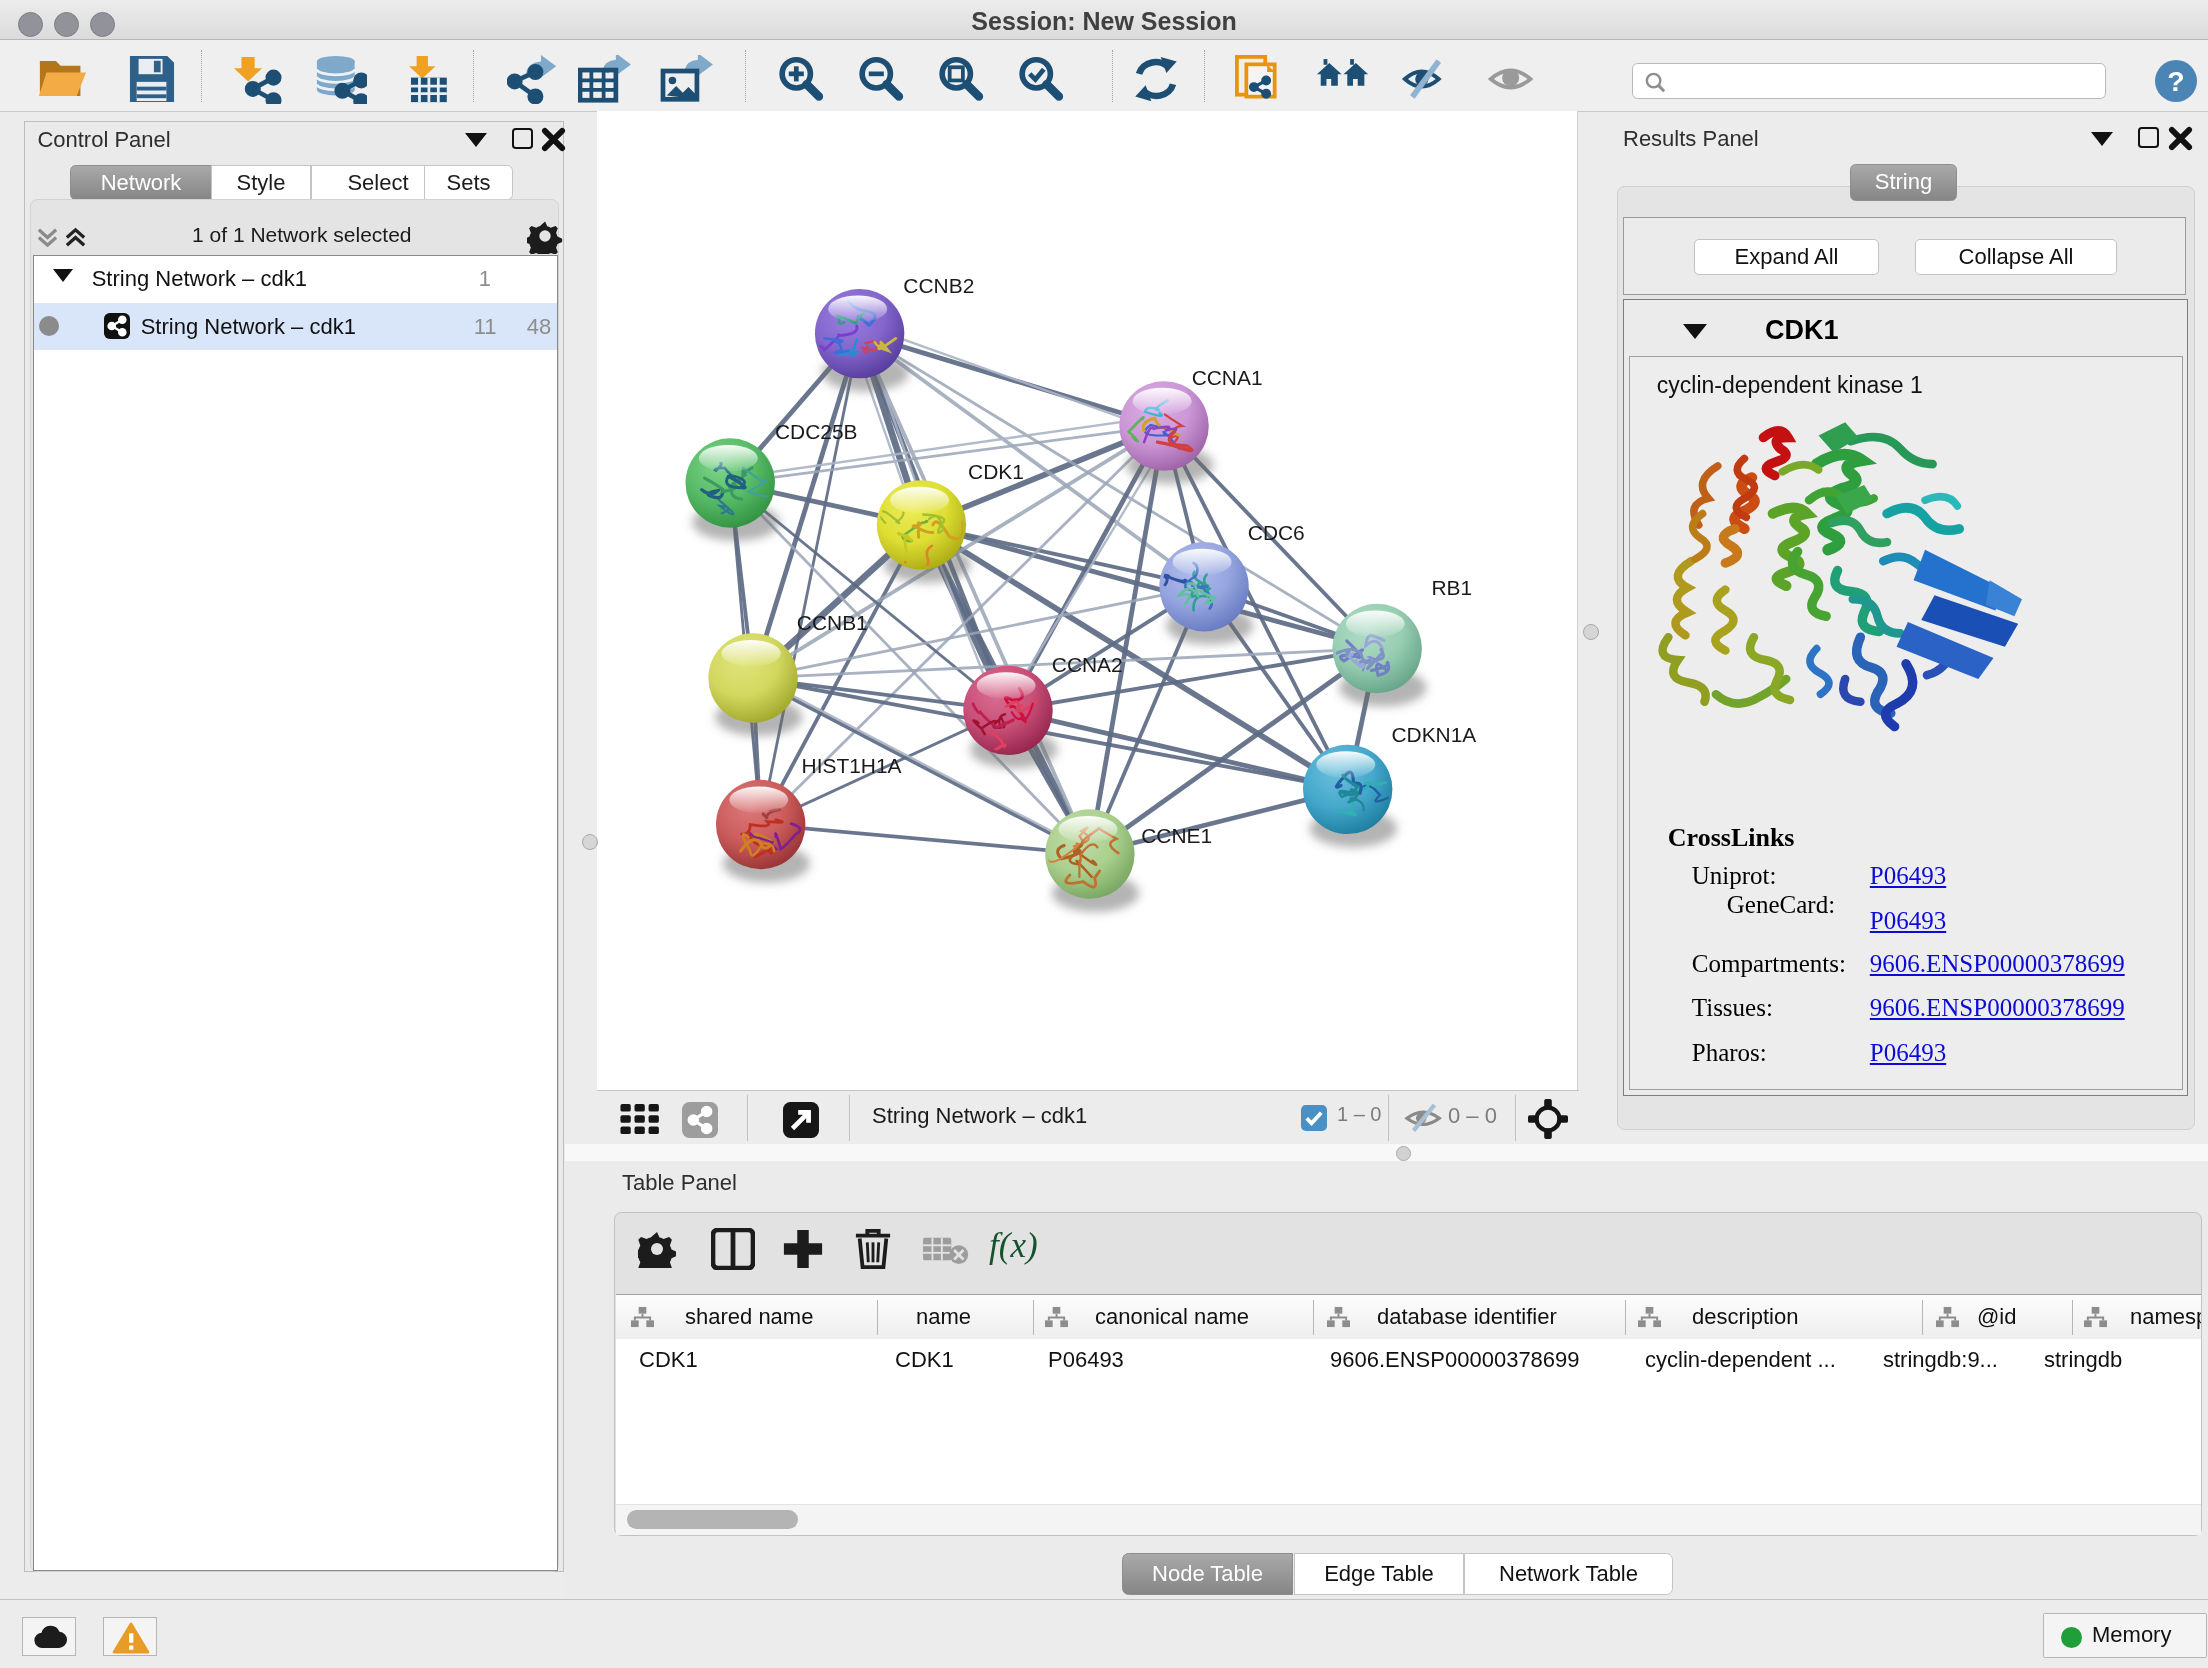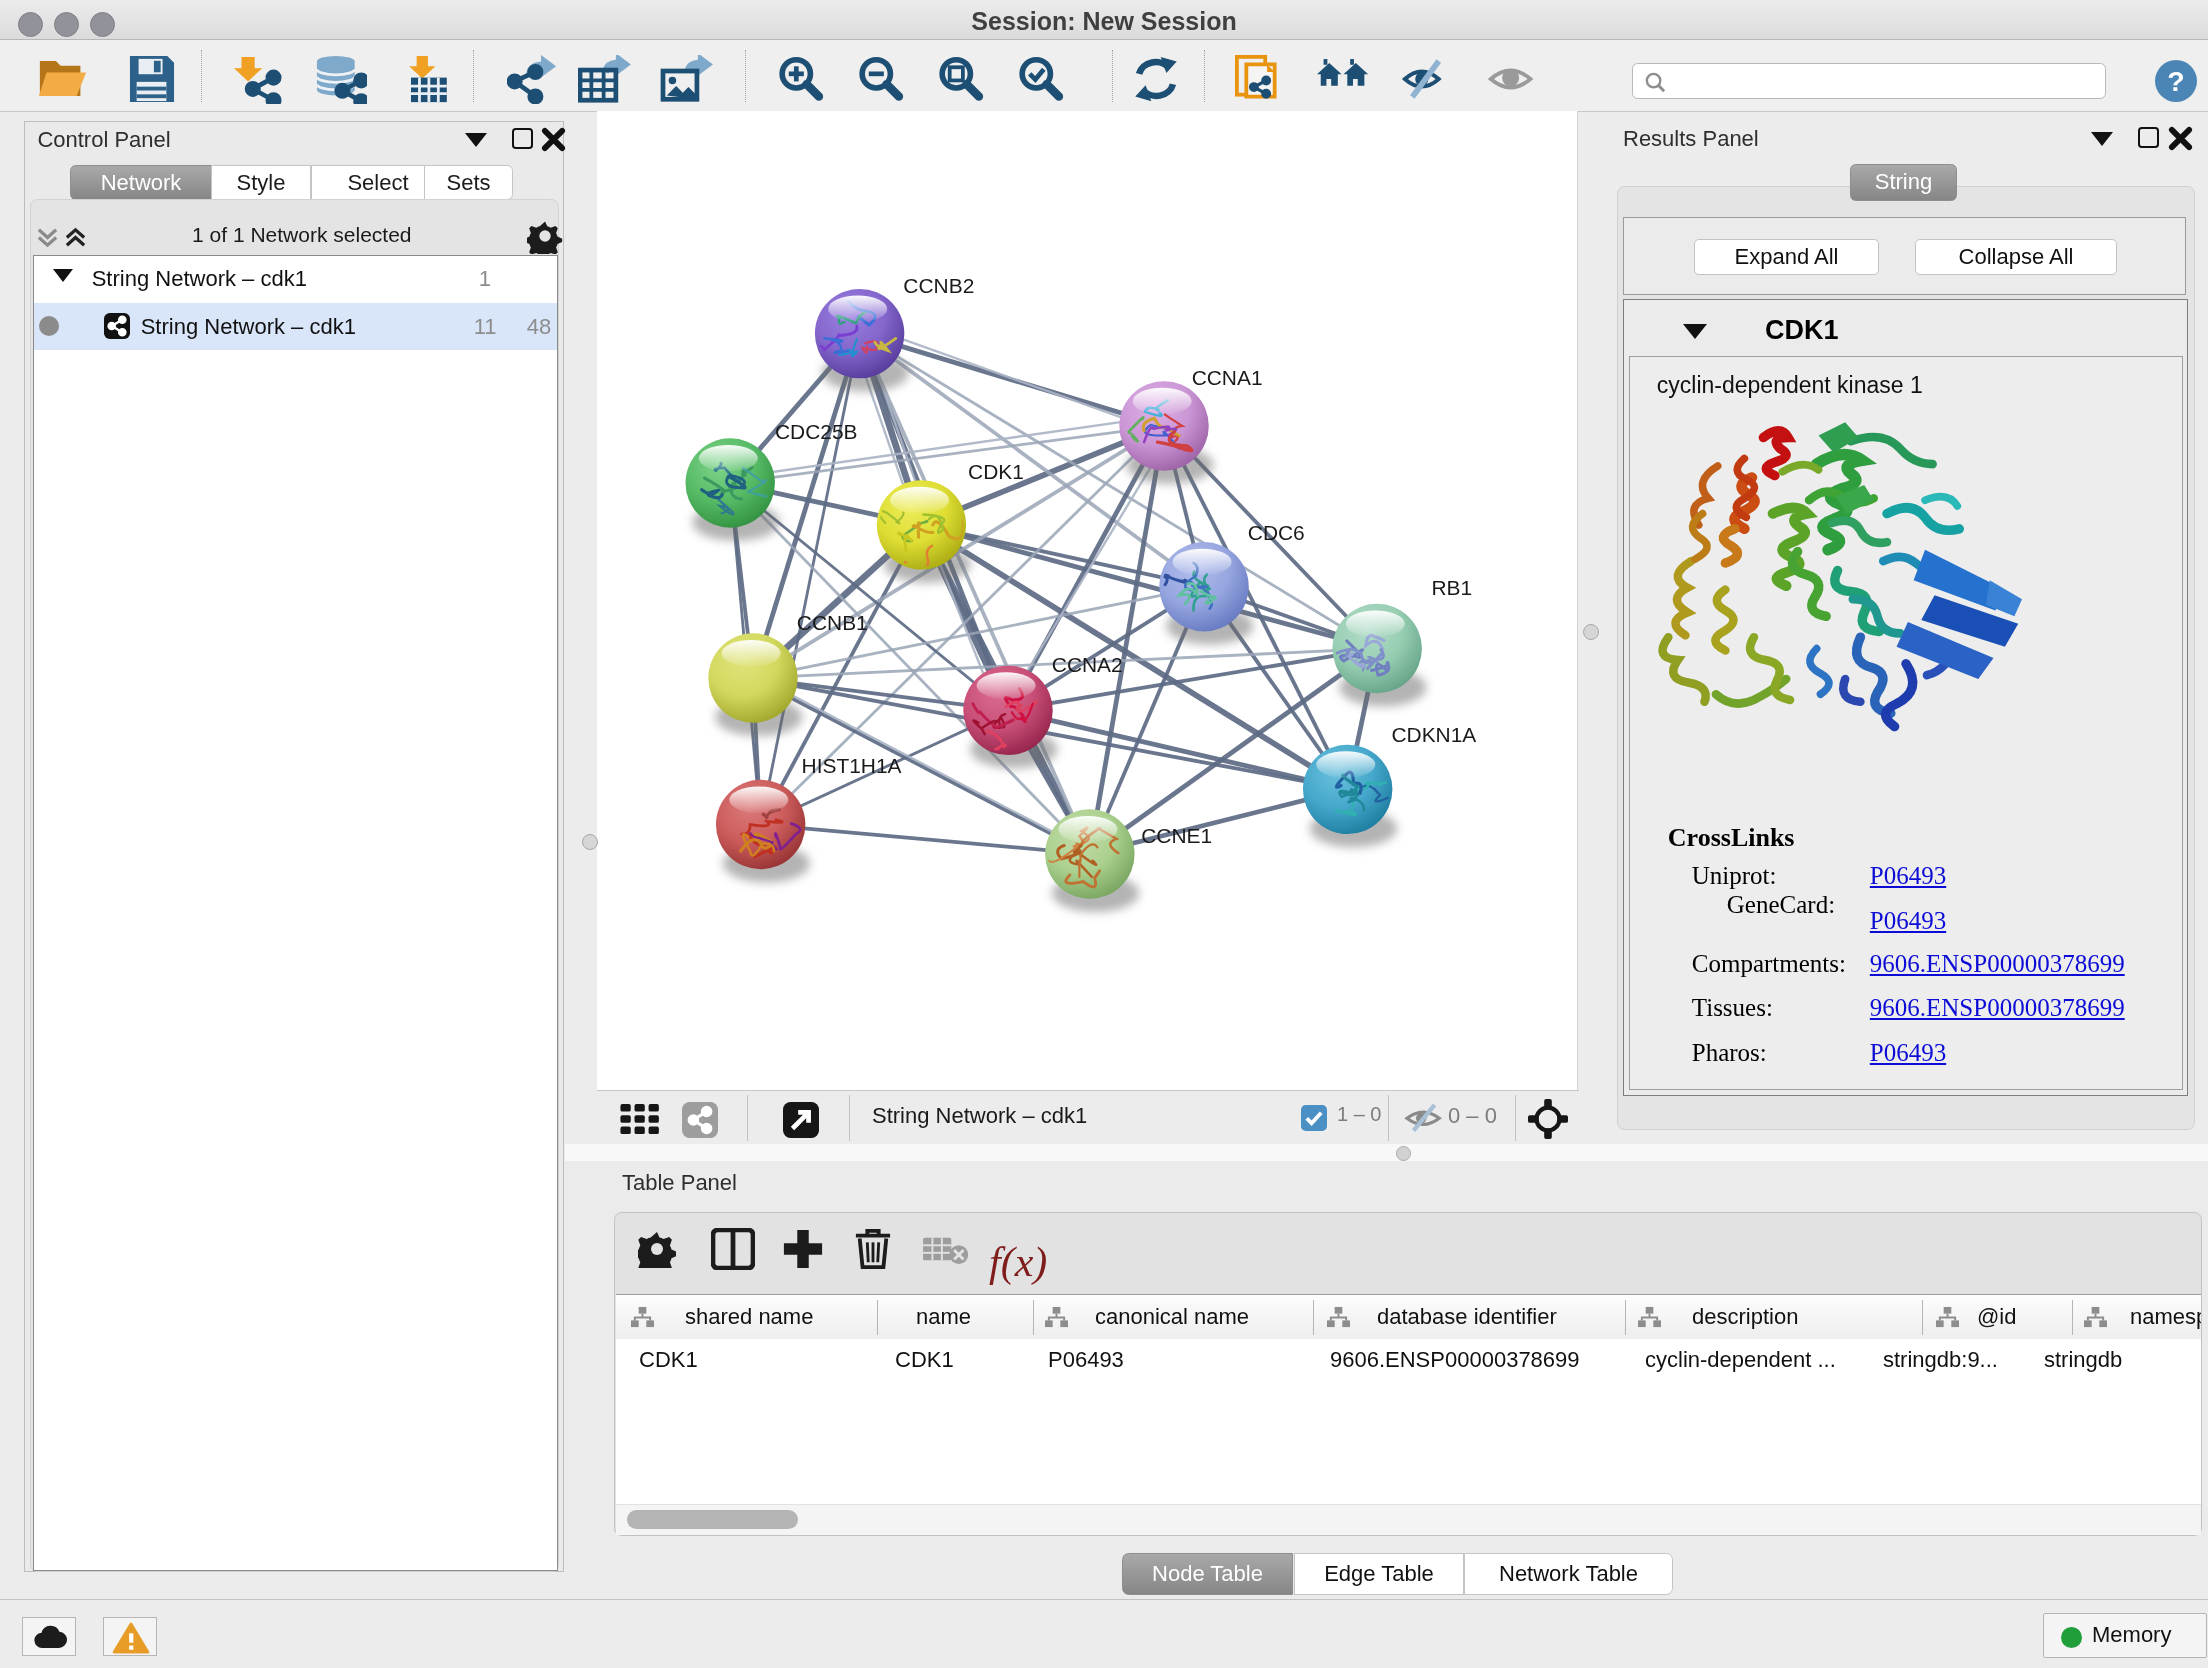--- a/index.html
+++ b/index.html
@@ -712,21 +712,21 @@
             </g>
             <g stroke="#e2e2e2" stroke-width="2">
               <line x1="0" y1="12" x2="30" y2="12"></line>
               <line x1="0" y1="20" x2="30" y2="20"></line>
               <line x1="10" y1="4" x2="10" y2="28"></line>
               <line x1="20" y1="4" x2="20" y2="28"></line>
             </g>
             <circle cx="38" cy="22" r="10" fill="#9d9d9d"></circle>
             <path d="M33 17 l10 10 M43 17 l-10 10" stroke="#e2e2e2" stroke-width="3"></path>
           </svg>
-<div style="position:absolute;left:374px;top:13.3px;font-size:42px;color:#7f1d1d;font-style:italic;font-family:'Liberation Serif',serif;margin-top:12px;">f(x)</div>
+<div style="position:absolute;left:374px;top:13.3px;font-size:35px;color:#14532d;font-style:italic;font-family:'Liberation Serif',serif;">f(x)</div>
 </div>
       <div class="thead" id="thead">
           <div style="position:absolute;left:261px;top:4.8px;width:1px;height:35px;background:#b5b5b5;"></div>
           <div style="position:absolute;left:417px;top:4.8px;width:1px;height:35px;background:#b5b5b5;"></div>
           <div style="position:absolute;left:697px;top:4.8px;width:1px;height:35px;background:#b5b5b5;"></div>
           <div style="position:absolute;left:1009px;top:4.8px;width:1px;height:35px;background:#b5b5b5;"></div>
           <div style="position:absolute;left:1306px;top:4.8px;width:1px;height:35px;background:#b5b5b5;"></div>
           <div style="position:absolute;left:1456px;top:4.8px;width:1px;height:35px;background:#b5b5b5;"></div>
           <svg style="position:absolute;left:14.3px;top:11.4px;" width="25" height="23" viewBox="0 0 26 24">
             <g fill="#8d8d8d">

